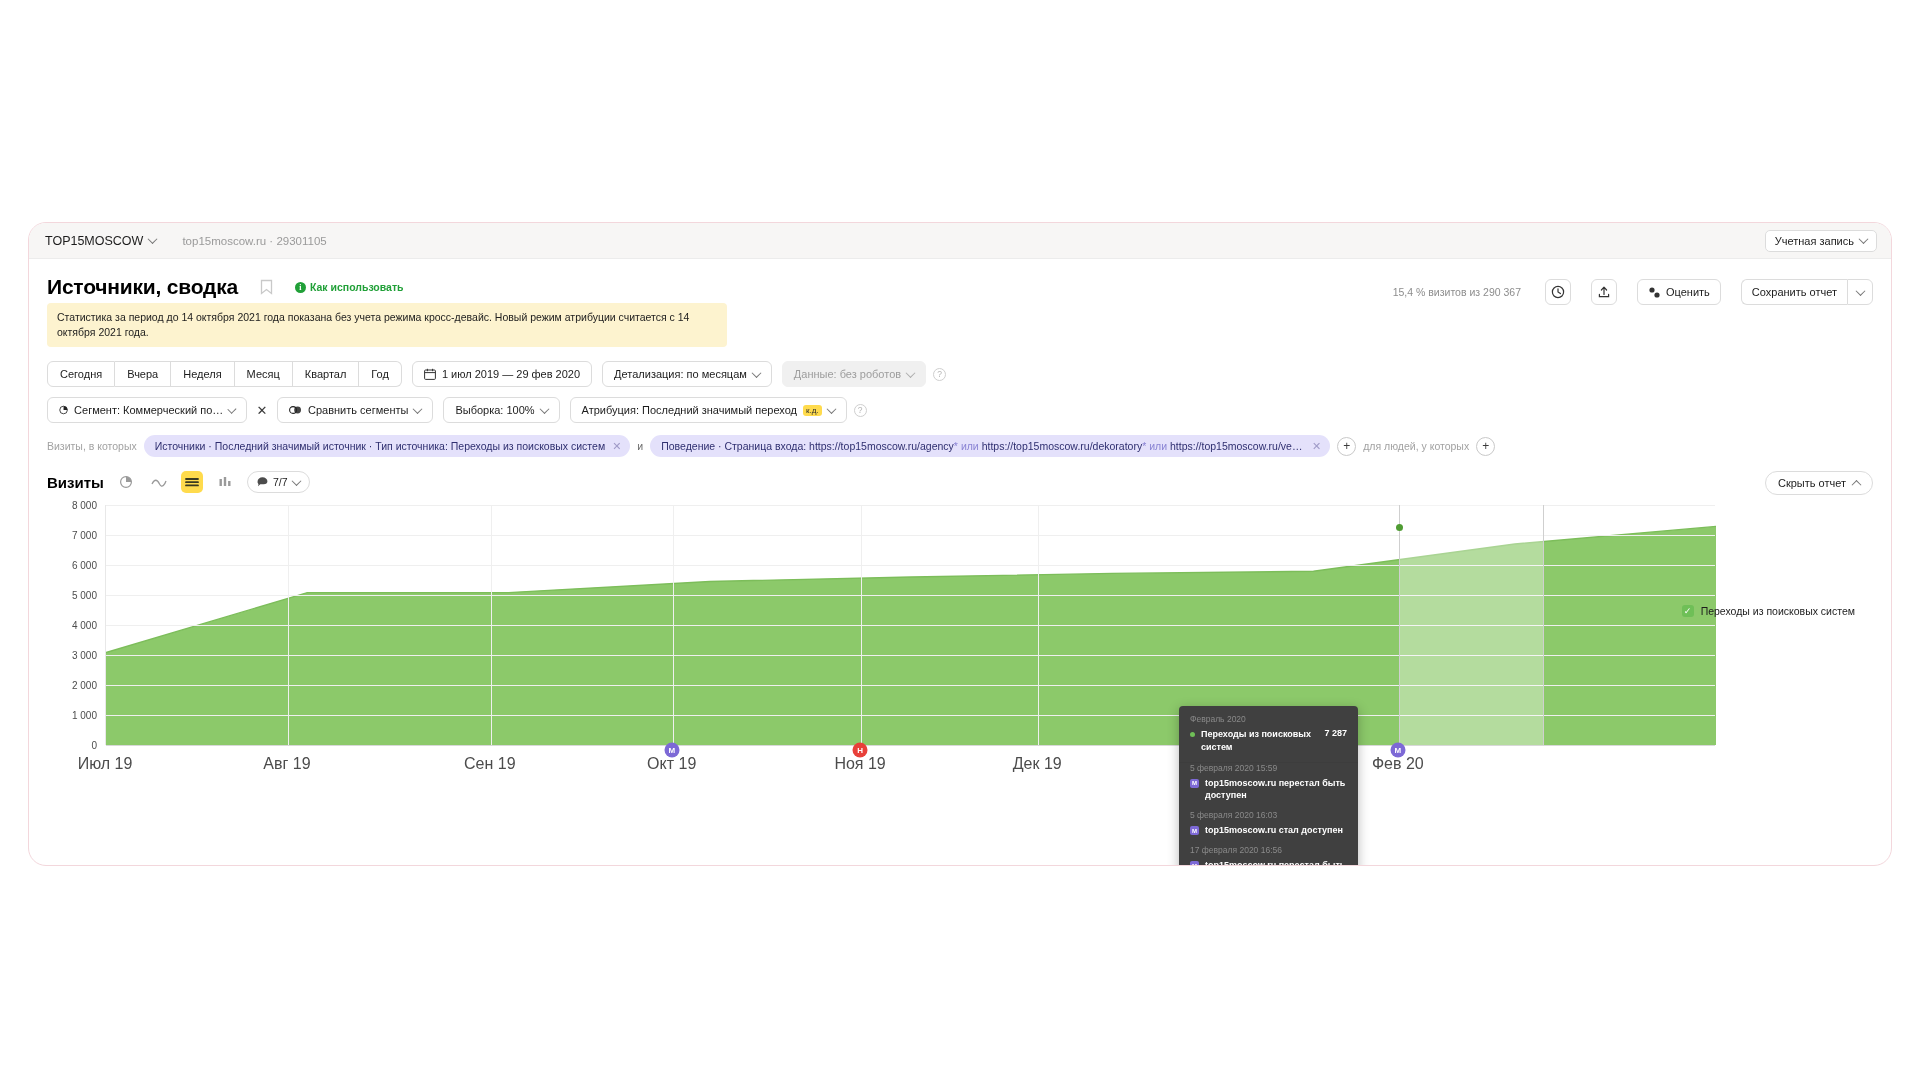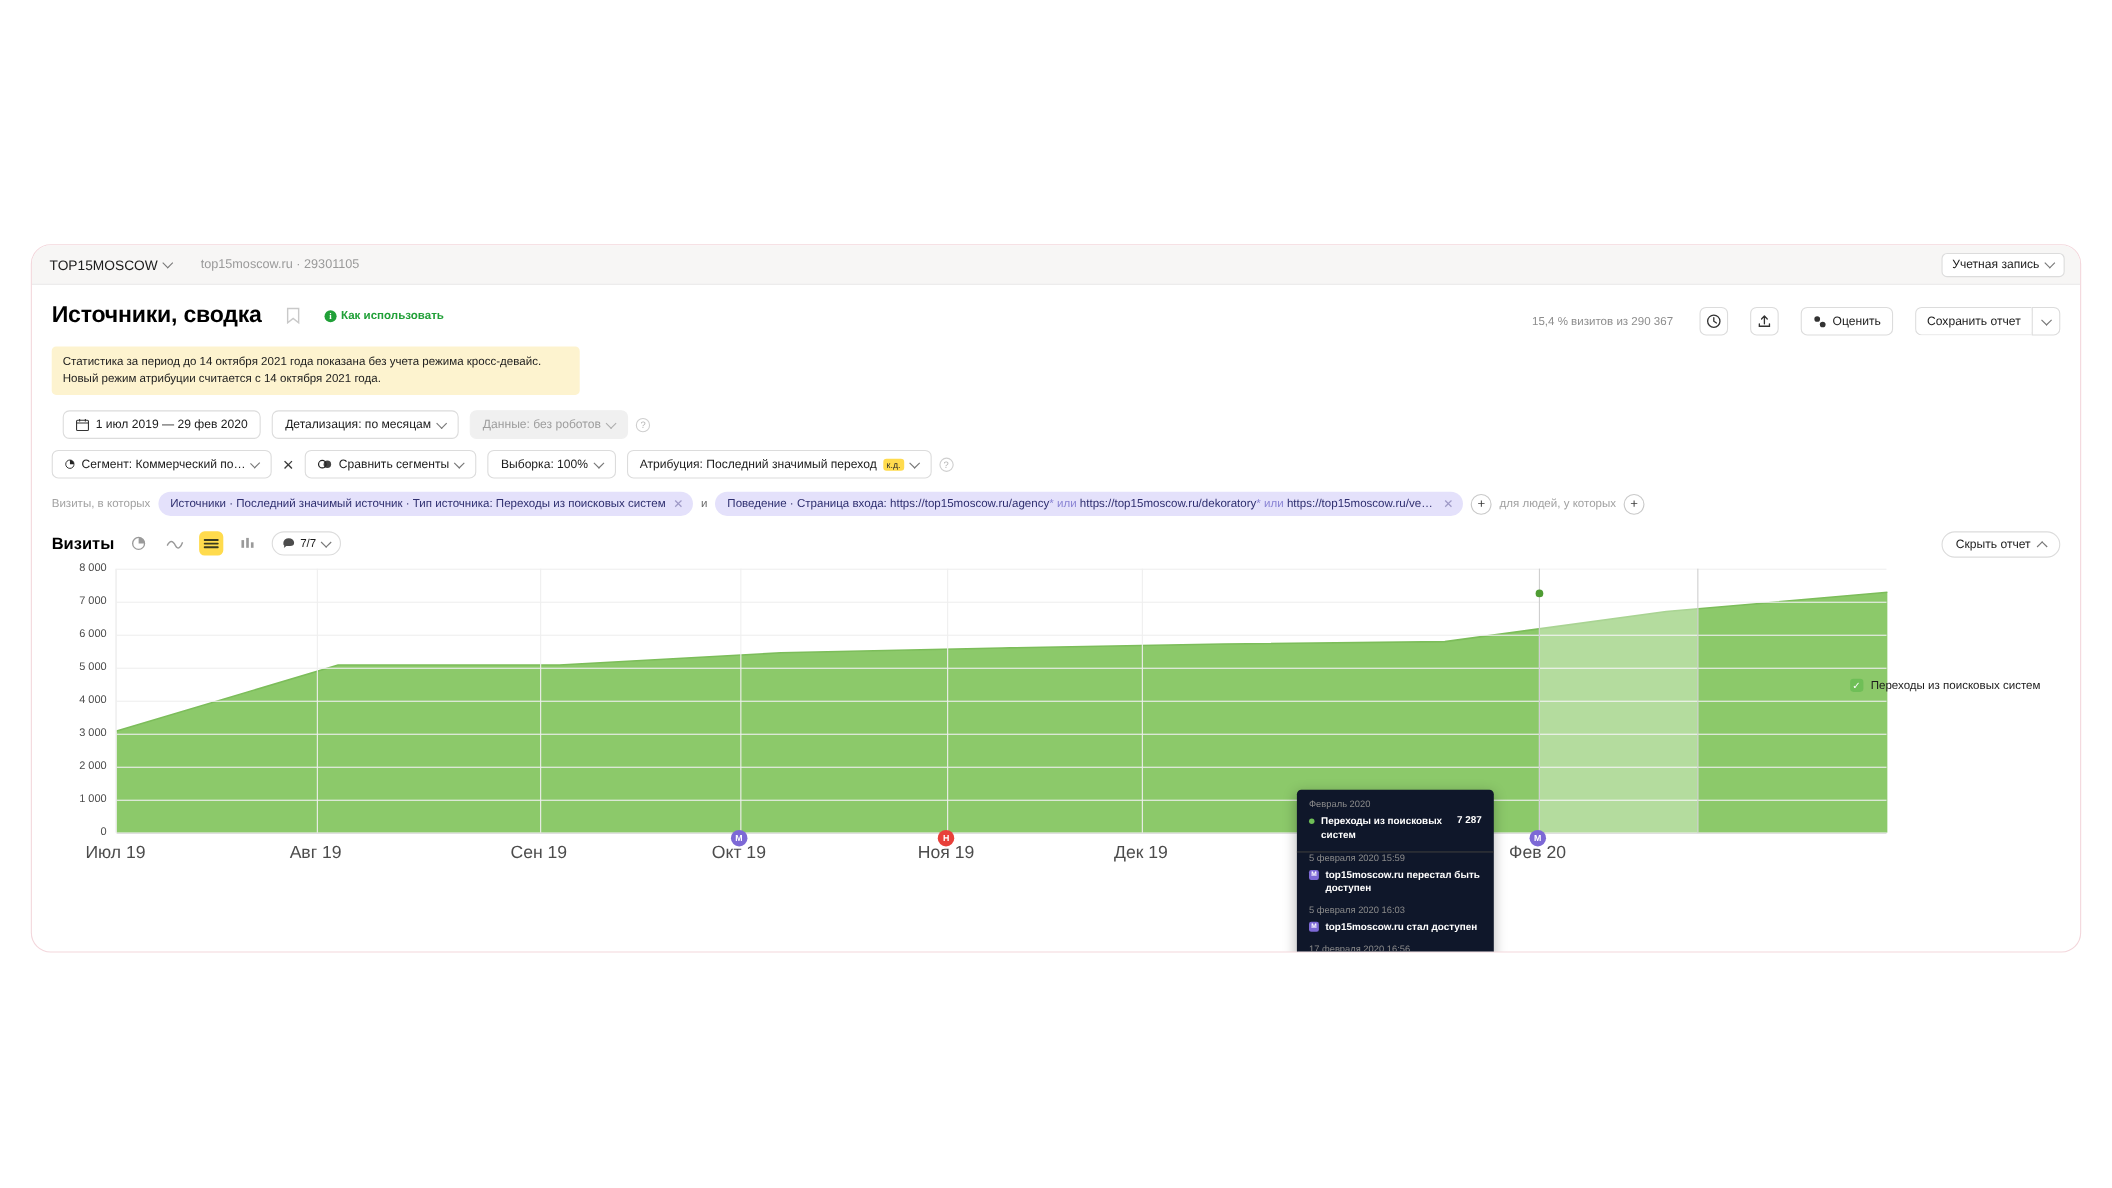--- a/index.html
+++ b/index.html
@@ -73,22 +73,22 @@
   .info-dot {
     width: 11px; height: 11px; border-radius: 50%;
     background: #21a038; color: #fff;
     font-size: 8px; font-weight: 700;
     display: flex; align-items: center; justify-content: center;
     font-family: "Liberation Serif", serif;
   }
 
   
   #notice {
-    margin-top: 16px;
-    width: 480px;
+    margin-top: 4px;
+    width: 680px;
     background: #fdf3cf;
     border-radius: 4px;
     padding: 7px 10px;
     font-size: 10.5px;
     line-height: 1.45;
     color: #1c1c1c;
   }
 
   
   #hdr-right {
@@ -229,21 +229,21 @@
     width: 12px; height: 12px; border-radius: 3px; background: #6fbf57;
     display: flex; align-items: center; justify-content: center;
     color: #fff; font-size: 9px; cursor: pointer;
   }
 
   
   #tooltip {
     position: absolute;
     left: 1132px; top: 201px;
     width: 179px;
-    background: #0f172a;
+    background: #404040;
     border-radius: 4px;
     padding: 8px 0 10px 0;
     z-index: 50;
     box-shadow: 0 3px 12px rgba(0,0,0,.28);
   }
   .tt-sec { padding: 0 11px; }
   .tt-date { font-size: 8.5px; color: #8a8a8a; margin-top: 9px; margin-bottom: 4px; }
   .tt-sec:first-child .tt-date { margin-top: 0; }
   .tt-row { display: flex; align-items: flex-start; gap: 6px; }
   .tt-txt { font-size: 9px; color: #fff; font-weight: 700; line-height: 1.35; flex: 1; }
@@ -319,20 +319,28 @@
         <div class="pill-btn split-left">
           <span>Сохранить отчет</span>
         </div>
         <div class="pill-btn split-right">
           <span class="chev"></span>
         </div>
       </div>
     </div>
 
     <div id="toolbar1">
+      <div class="seg-group">
+        <div class="seg-btn">Сегодня</div>
+        <div class="seg-btn">Вчера</div>
+        <div class="seg-btn">Неделя</div>
+        <div class="seg-btn">Месяц</div>
+        <div class="seg-btn">Квартал</div>
+        <div class="seg-btn">Год</div>
+      </div>
       <div class="tb-gap"></div>
       <div class="tbl-btn">
         <svg width="12" height="12" viewBox="0 0 12 12">
           <rect x="0.6" y="2" width="10.8" height="9.4" rx="1" fill="none" stroke="#333" stroke-width="1"></rect>
           <path d="M0.6 4.6h10.8M3.4 0.8v2.4M8.6 0.8v2.4" stroke="#333" stroke-width="1"></path>
         </svg>
         <span>1 июл 2019 — 29 фев 2020</span>
       </div>
       <div class="tb-gap"></div>
       <div class="tbl-btn">

